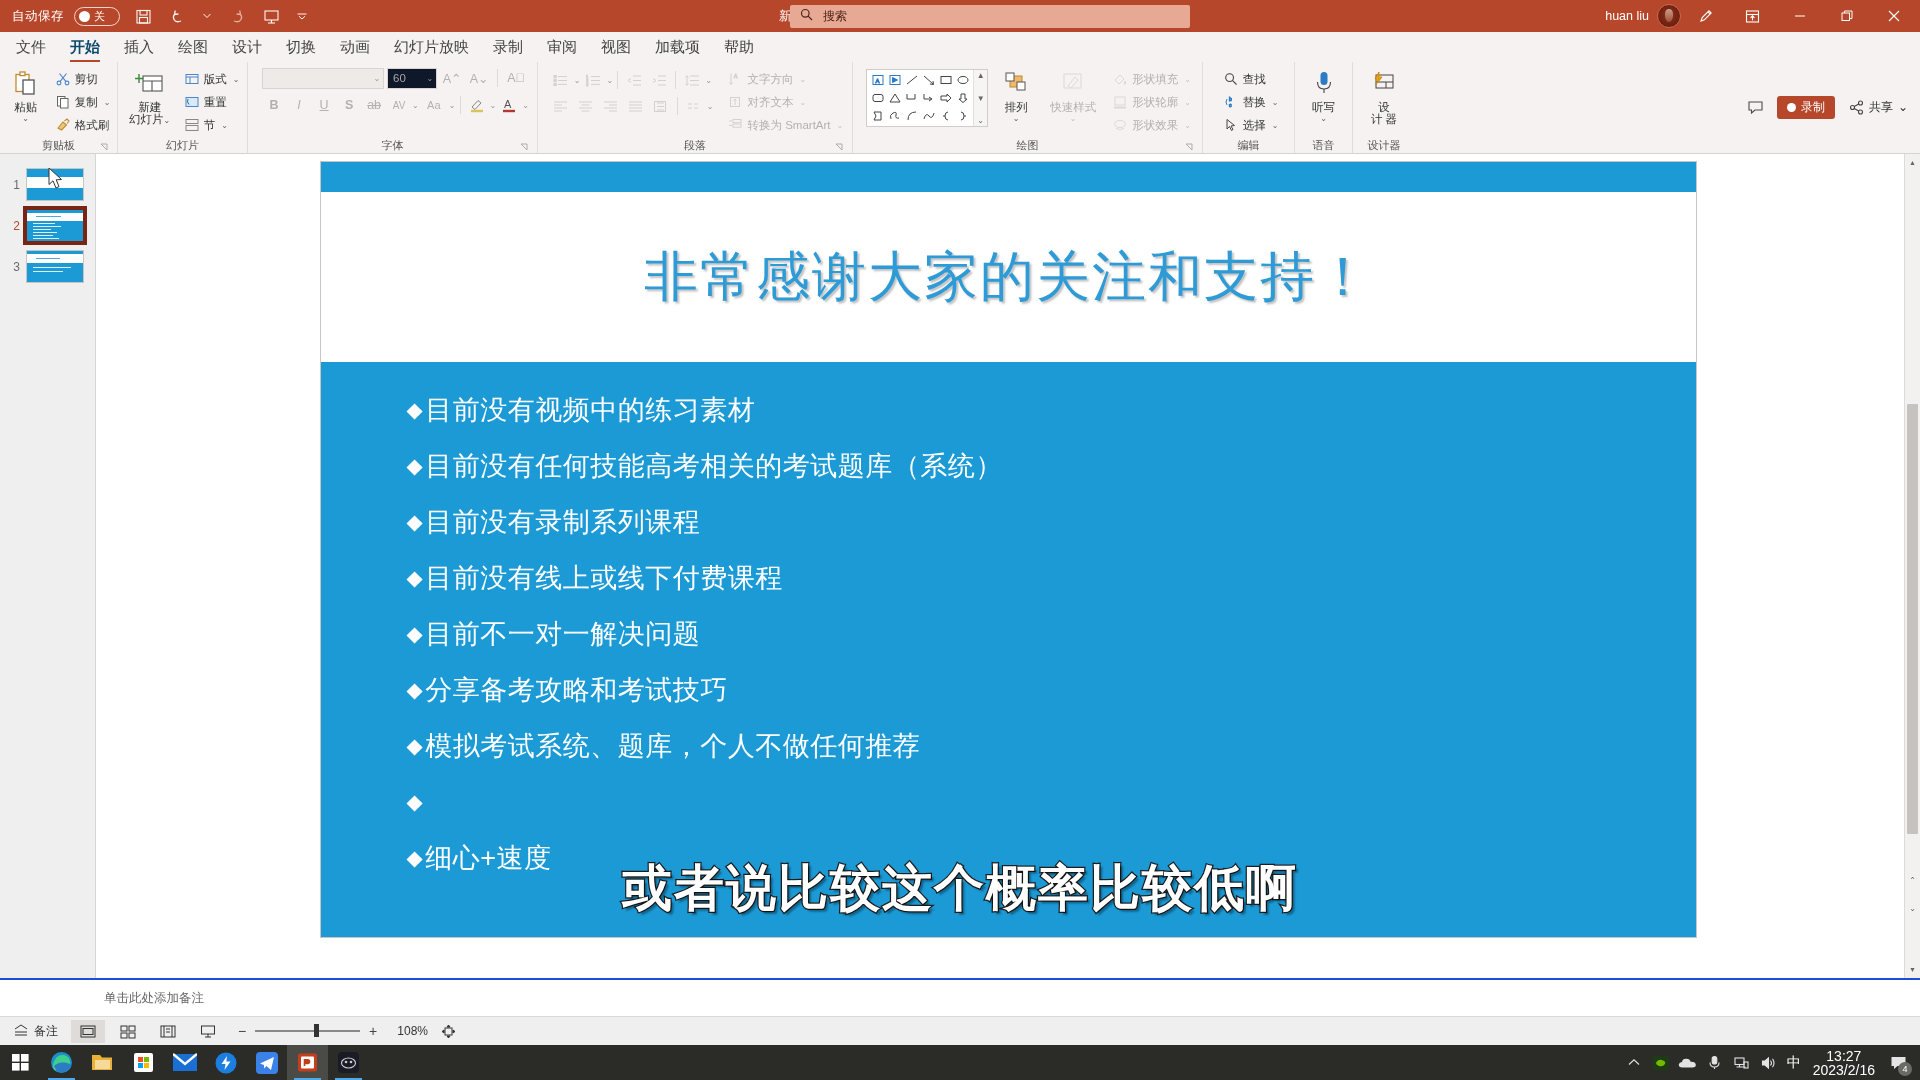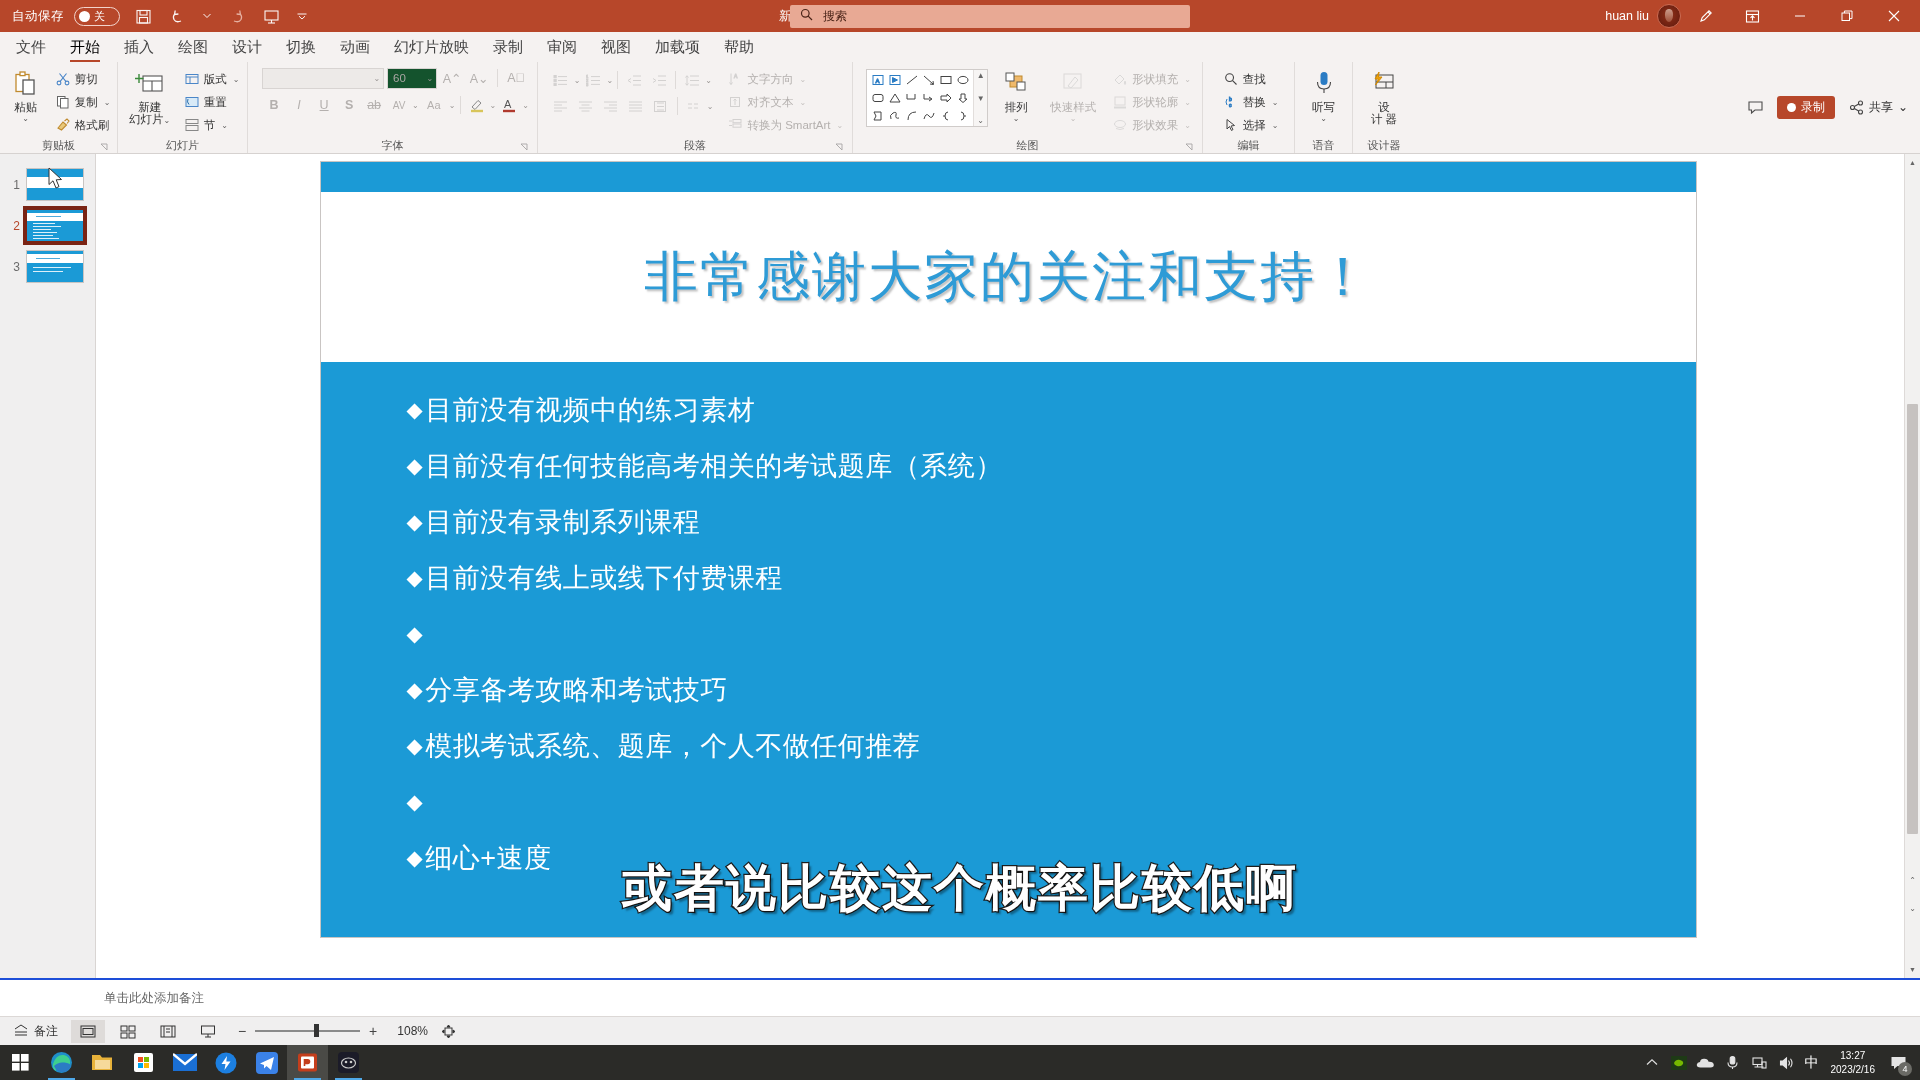--- a/index.html
+++ b/index.html
@@ -63,21 +63,21 @@
 
   
   .tabbar {
     height: 30px; background: #F5F2F1; display: flex; align-items: flex-end;
     flex: 0 0 30px; padding-left: 4px; font-size: 15px; color: #444;
   }
   .tab {
     padding: 4px 12px 6px; position: relative; white-space: nowrap; line-height: 18px;
   }
   .tab.file { color: #444; }
-  .tab.active { color: #000000; font-weight: normal; }
+  .tab.active { color: #0c4a6e; font-weight: bold; }
   .tab.active::after {
     content: ""; position: absolute; left: 12px; right: 12px; bottom: 0;
     height: 2.5px; background: #B7472A;
   }
 
   
   .ribbon {
     height: 92px; background: #F5F2F1; border-bottom: 1px solid #d6d2d0;
     display: flex; flex: 0 0 92px; align-items: stretch; position: relative;
   }
@@ -112,21 +112,21 @@
   .dis { color: #b4b0ae !important; }
   .dis svg { opacity: .45; }
 
   
   .font-row1 { display: flex; align-items: center; gap: 3px; }
   .font-name-box {
     width: 122px; height: 21px; background: #EDEAE8; border: 1px solid #d8d4d2;
     display: flex; align-items: center; justify-content: flex-end; padding-right: 3px;
   }
   .font-size-box {
-    width: 50px; height: 21px; background: #14532d; border: 1px solid #d8d4d2;
+    width: 50px; height: 21px; background: #0f172a; border: 1px solid #d8d4d2;
     display: flex; align-items: center; font-size: 11.5px; color: #aaa6a4; padding-left: 5px;
     justify-content: space-between; padding-right: 3px;
   }
   .mini-caret { font-size: 8px; color: #9a9694; }
   .icobtn {
     width: 24px; height: 22px; display: flex; align-items: center; justify-content: center;
     font-size: 12.5px; color: #b4b0ae;
   }
   .font-row2 { display: flex; align-items: center; gap: 1px; margin-top: 3px; }
   .sep-v { width: 1px; height: 18px; background: #dedad8; margin: 0 3px; }
@@ -255,21 +255,21 @@
     width: 41px; height: 35px; display: flex; align-items: center; justify-content: center;
     position: relative;
   }
   .task.active { background: #4a4a46; }
   .task.active::after, .task.running::after {
     content: ""; position: absolute; bottom: 0; left: 7px; right: 7px; height: 2.5px;
     background: #4fa8e8;
   }
   .tray { display: flex; align-items: center; gap: 3px; padding-right: 8px; font-size: 11px; }
   .tray-ic { width: 24px; height: 35px; display: flex; align-items: center; justify-content: center; }
-  .clock { text-align: center; line-height: 14px; font-size: 10px; padding: 0 6px; }
+  .clock { text-align: center; line-height: 14px; font-size: 14px; padding: 0 6px; }
   .notif {
     width: 28px; height: 35px; display: flex; align-items: center; justify-content: center;
     position: relative;
   }
   .notif-badge {
     position: absolute; right: 0px; bottom: 4px; width: 14px; height: 14px; border-radius: 50%;
     background: #6b6b66; color: #fff; font-size: 9px; display: flex; align-items: center; justify-content: center;
   }
   svg { pointer-events: none; }
 </style>
@@ -998,20 +998,21 @@
           <div class="bullet">
               <span class="dia">◆</span>
               <span>目前没有录制系列课程</span>
             </div>
           <div class="bullet">
               <span class="dia">◆</span>
               <span>目前没有线上或线下付费课程</span>
             </div>
           <div class="bullet">
               <span class="dia">◆</span>
+              <span>目前不一对一解决问题</span>
             </div>
           <div class="bullet">
               <span class="dia">◆</span>
               <span>分享备考攻略和考试技巧</span>
             </div>
           <div class="bullet">
               <span class="dia">◆</span>
               <span>模拟考试系统、题库，个人不做任何推荐</span>
             </div>
           <div class="bullet">

